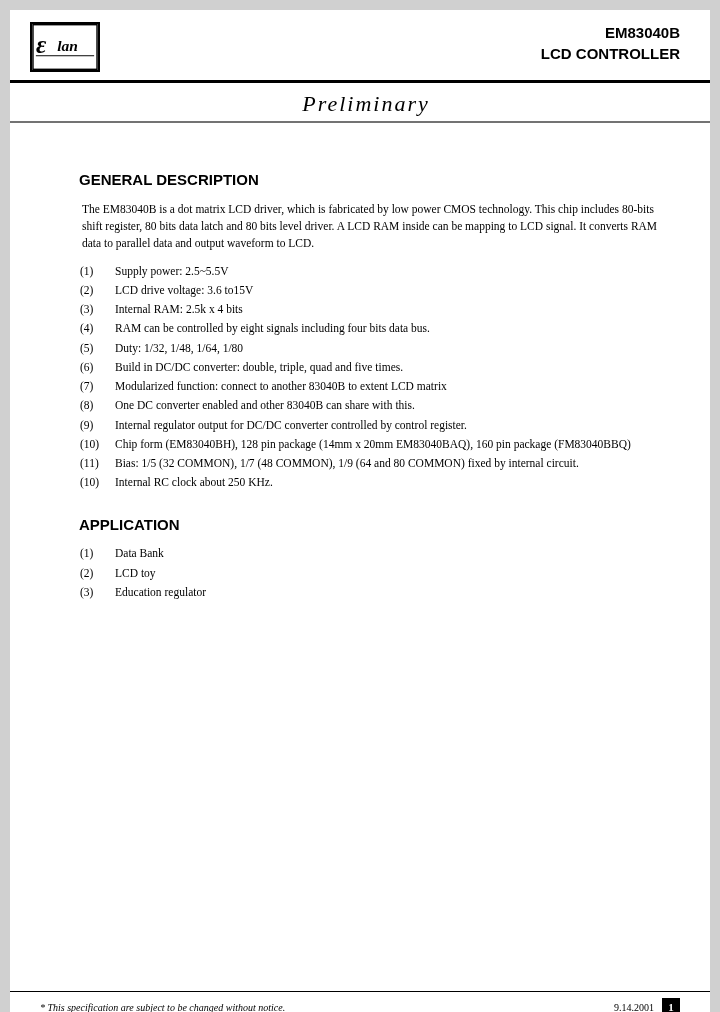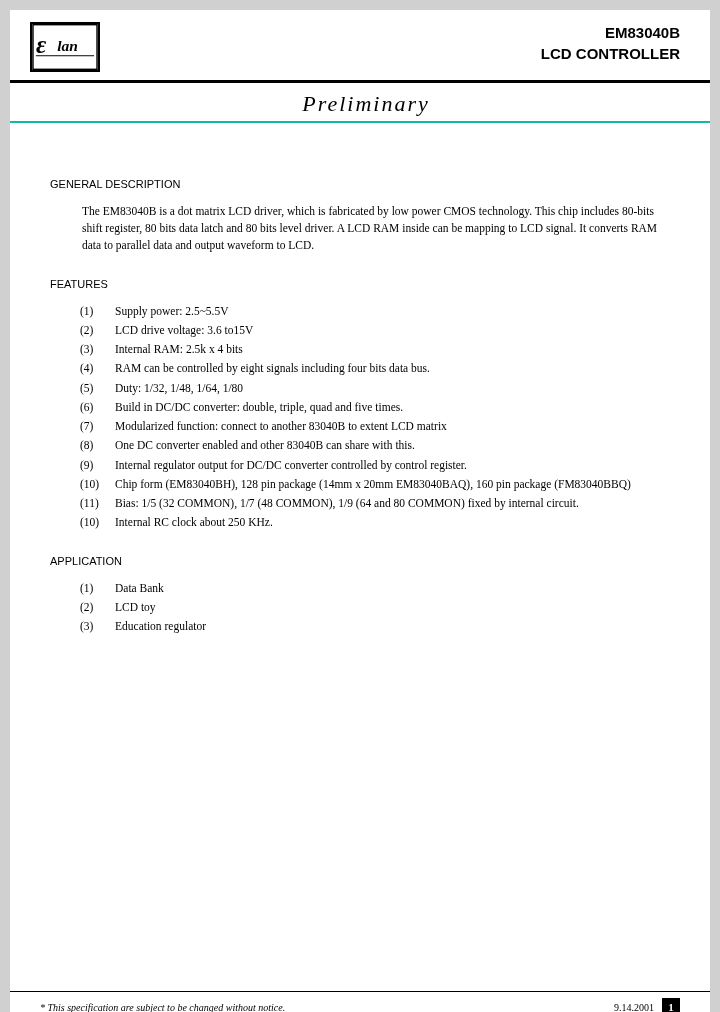--- a/index.html
+++ b/index.html
@@ -71,45 +71,46 @@
     .header-title .product {
       font-size: 15px;
       font-weight: bold;
       font-family: Arial, sans-serif;
     }
 
     
     .preliminary-banner {
       text-align: center;
       padding: 8px 0 4px 12px;
-      border-bottom: 2px solid #14b8a6;
-      margin-bottom: 12px;
+      border-bottom: 2px solid #737373;
+      margin-bottom: 4px;
     }
 
     .preliminary-text {
       font-family: 'Brush Script MT', cursive, 'Comic Sans MS', cursive;
       font-size: 22px;
       font-style: italic;
       letter-spacing: 2px;
     }
 
     
     .content {
       flex: 1;
       padding: 20px 40px 30px 40px;
       font-size: 11.5px;
       line-height: 1.45;
     }
 
     .section-title {
-      font-size: 11px;
-      font-weight: normal;
+      font-size: 15px;
+      font-weight: bold;
       font-family: Arial, sans-serif;
       margin-top: 22px;
       margin-bottom: 10px;
+      margin-left: 29px;
     }
 
     .section-body {
       margin-left: 32px;
       margin-bottom: 10px;
       font-size: 11.5px;
       line-height: 1.5;
     }
 
     .feature-list {
@@ -195,21 +196,20 @@
 
   <div class="preliminary-banner">
     <span class="preliminary-text">Preliminary</span>
   </div>
 
   <div class="content">
 
     <div class="section-title">GENERAL DESCRIPTION</div>
     <div class="section-body">The EM83040B is a dot matrix LCD driver, which is fabricated by low power CMOS technology. This chip includes 80-bits shift register, 80 bits data latch and 80 bits level driver. A LCD RAM inside can be mapping to LCD signal. It converts RAM data to parallel data and output waveform to LCD.</div>
 
-    <div class="section-title">FEATURES</div>
     <ul class="feature-list">
       <li>
           <span class="num">(1)</span>
           <span class="text">Supply power: 2.5~5.5V</span>
         </li>
       <li>
           <span class="num">(2)</span>
           <span class="text">LCD drive voltage: 3.6 to15V</span>
         </li>
       <li>

